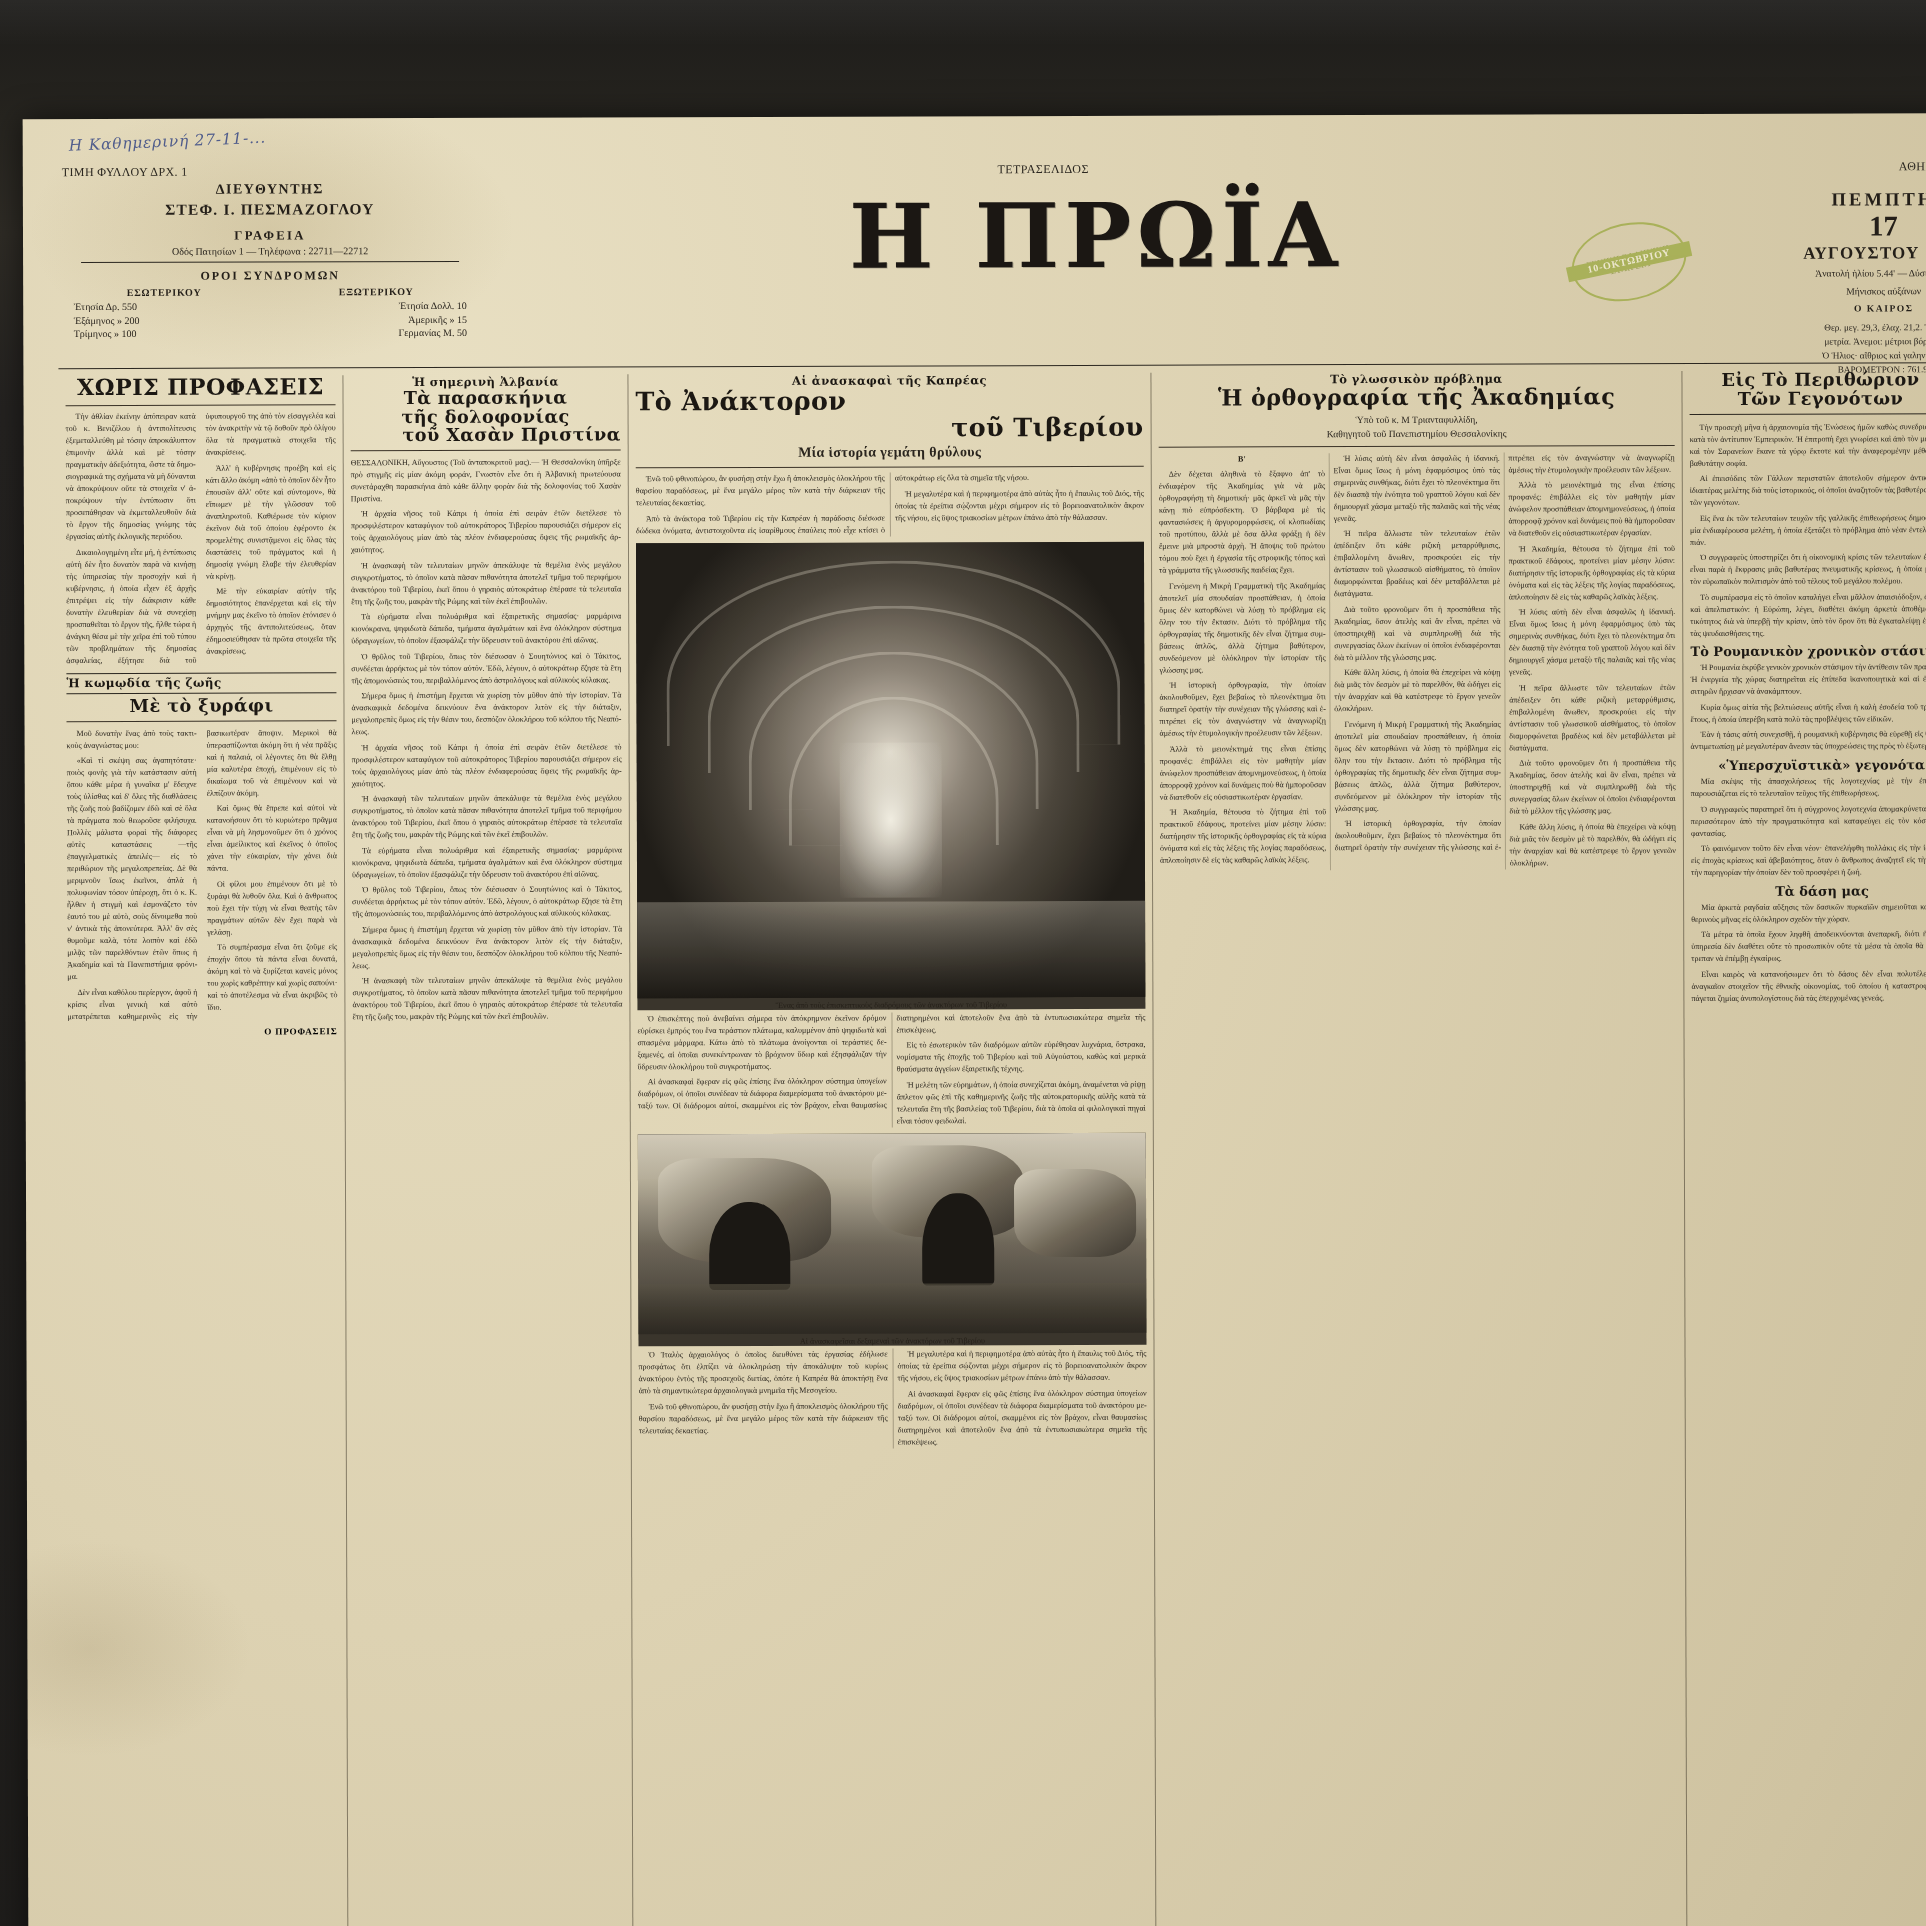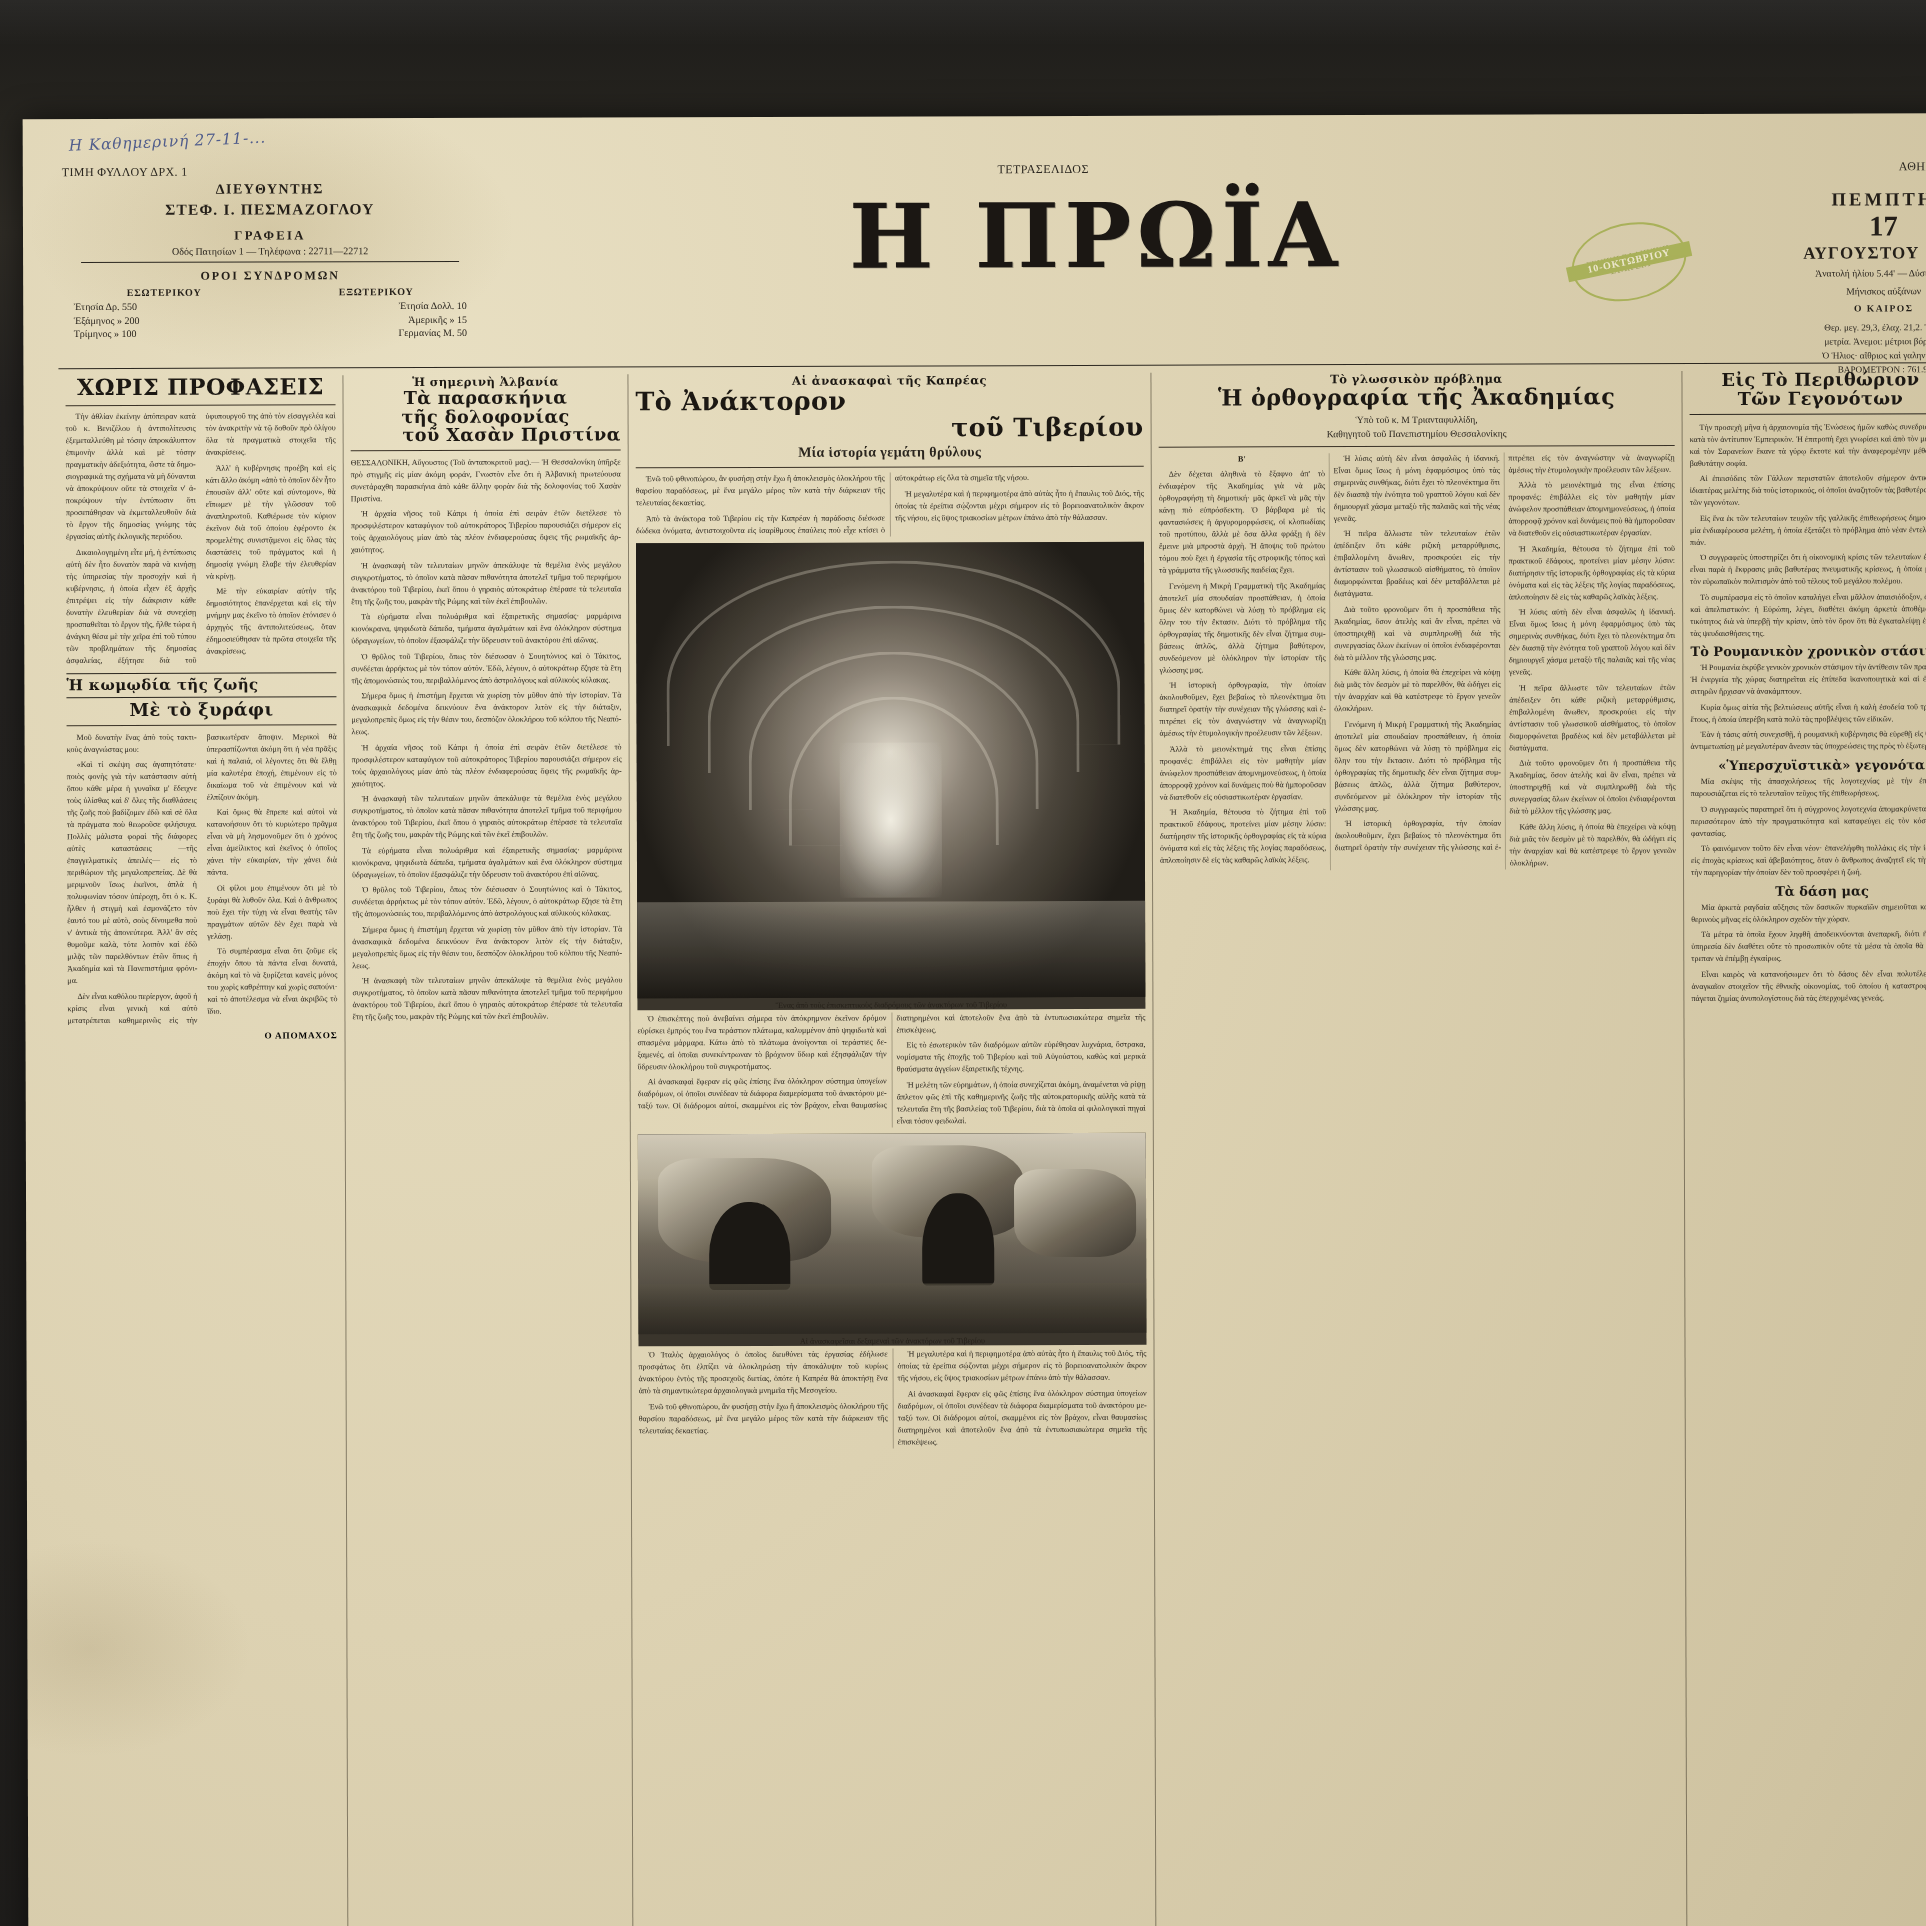--- a/index.html
+++ b/index.html
@@ -373,21 +373,21 @@
     font-family: "DejaVu Serif", serif;
     font-weight: bold;
     font-size: 11.6px;
     text-align: center;
     color: #1c1813;
     letter-spacing: 0.4px;
   }
   .dept {
     font-family: "DejaVu Serif", serif;
     font-weight: bold;
-    font-size: 15px;
+    font-size: 12px;
     color: #1c1813;
     border-top: 1.5px solid #2b2720;
     border-bottom: 0.8px solid #2b2720;
     padding: 2.3px 0;
     margin: 6.2px 0 3.9px 0;
     text-align: left;
     letter-spacing: 0.4px;
   }
   .sig {
     text-align: right;
@@ -495,21 +495,21 @@
         <div class="headline h-md">Μὲ τὸ ξυράφι</div>
         <div class="hr-thin"></div>
         <div class="body-text two-sub-nr">
           <p>Μοῦ δυνατὴν ἕνας ἀπὸ τοὺς τακτι­κοὺς ἀναγνώστας μου:</p>
           <p>«Καὶ τί σκέψη σας ἀγαπητότατε· ποιὸς φονὴς γιὰ τὴν κατάστασιν αὐτὴ ὅπου κάθε μέρα ἡ γυναῖκα μ' ἔδειχνε τοὺς ὑλίσθας καὶ δ' ὅλες τῆς διαθλά­σεις τῆς ζωῆς ποὺ βαδίζομεν ἐ­δῶ καὶ σὲ ὅλα τὰ πράγματα ποὺ θεωροῦσε φιλήσυχα. Πολλὲς μάλιστα φοραὶ τῆς διάφορες αὐτὲς κατα­στάσεις —τῆς ἐπαγγελματικὲς ἀπειλές— εἰς τὸ περιθώριον τῆς μεγαλοπρε­πείας. Δὲ θὰ μεριμνοῦν ἴσως ἐκεῖνοι, ἀπ­λὰ ἡ πολυφωνίαν τόσον ὑπέροχη, ὅτι ὁ κ. Κ. ἦλθεν ἡ στιγμὴ καὶ ἐ­σμονάζετο τὸν ἑαυτό του μὲ αὐτὸ, σοὺς δίνοιμεθα ποὺ ν' ἀντικὰ τὴς ἀπο­νεύτερα. Ἀλλ' ἂν σὲς θυμοῦμε κα­λὰ, τότε λοιπὸν καὶ ἐδῶ μιλᾷς τῶν παρελθόντων ἐτῶν ὅπως ἡ Ἀκαδημία καὶ τὰ Πανεπιστήμια φρόνι­μα.</p>
           <p>Δὲν εἶναι καθόλου περίεργον, ἀ­φοῦ ἡ κρίσις εἶναι γενικὴ καὶ αὐ­τὸ μετατρέπεται καθημερινῶς εἰς τὴν βασικωτέραν ἄποψιν. Μερικοὶ θὰ ὑπερασπίζωνται ἀκόμη ὅτι ἡ νέα πρᾶξις καὶ ἡ παλαιά, οἱ λέγοντες ὅτι θὰ ἔλθῃ μία καλυτέρα ἐποχή, ἐπιμένουν εἰς τὸ δικαίωμα τοῦ νὰ ἐπιμένουν καὶ νὰ ἐλπίζουν ἀκό­μη.</p>
           <p>Καὶ ὅμως θὰ ἔπρεπε καὶ αὐτοὶ νὰ κατανοήσουν ὅτι τὸ κυριώτερο πρᾶγμα εἶναι νὰ μὴ λησμονοῦμεν ὅτι ὁ χρόνος εἶναι ἀμείλικτος καὶ ἐκεῖνος ὁ ὁποῖος χάνει τὴν εὐκαι­ρίαν, τὴν χάνει διὰ πάντα.</p>
           <p>Οἱ φίλοι μου ἐπιμένουν ὅτι μὲ τὸ ξυράφι θὰ λυθοῦν ὅλα. Καὶ ὁ ἄν­θρωπος ποὺ ἔχει τὴν τύχη νὰ εἶναι θεατὴς τῶν πραγμάτων αὐτῶν δὲν ἔχει παρὰ νὰ γελάσῃ.</p>
           <p>Τὸ συμπέρασμα εἶναι ὅτι ζοῦμε εἰς ἐποχὴν ὅπου τὰ πάντα εἶναι δυνατά, ἀκόμη καὶ τὸ νὰ ξυρίζε­ται κανεὶς μόνος του χωρὶς καθρέ­πτην καὶ χωρὶς σαπούνι· καὶ τὸ ἀ­ποτέλεσμα νὰ εἶναι ἀκριβῶς τὸ ἴ­διο.</p>
         </div>
-        <div class="sig">Ο ΑΠΟΜΑΧΟΣ</div>
+        <div class="sig">Ο ΠΡΟΦΑΣΕΙΣ</div>
       </div>
 
       <div class="col c2">
         <div class="kicker">Ἡ σημερινὴ Ἀλβανία</div>
         <div class="headline h-md" style="text-align:center">Τὰ παρασκήνια</div>
         <div class="headline h-md" style="">τῆς δολοφονίας</div>
         <div class="headline h-md" style="text-align:right">τοῦ Χασὰν Πριστίνα</div>
         <div class="hr-thin"></div>
         <div class="body-text">
           <p style="text-indent:0">ΘΕΣΣΑΛΟΝΙΚΗ, Αὔγουστος (Τοῦ ἀνταποκριτοῦ μας).— Ἡ Θεσσαλο­νίκη ὑπῆρξε πρὸ στιγμῆς εἰς μί­αν ἀκόμη φοράν, Γνωστὸν εἶνε ὅτι ἡ Ἀλβανικὴ πρωτεύουσα συνετάραχθη παρασκήνια ἀπὸ κάθε ἄλλην φορὰν διὰ τῆς δολοφονίας τοῦ Χασὰν Πριστίνα.</p>

